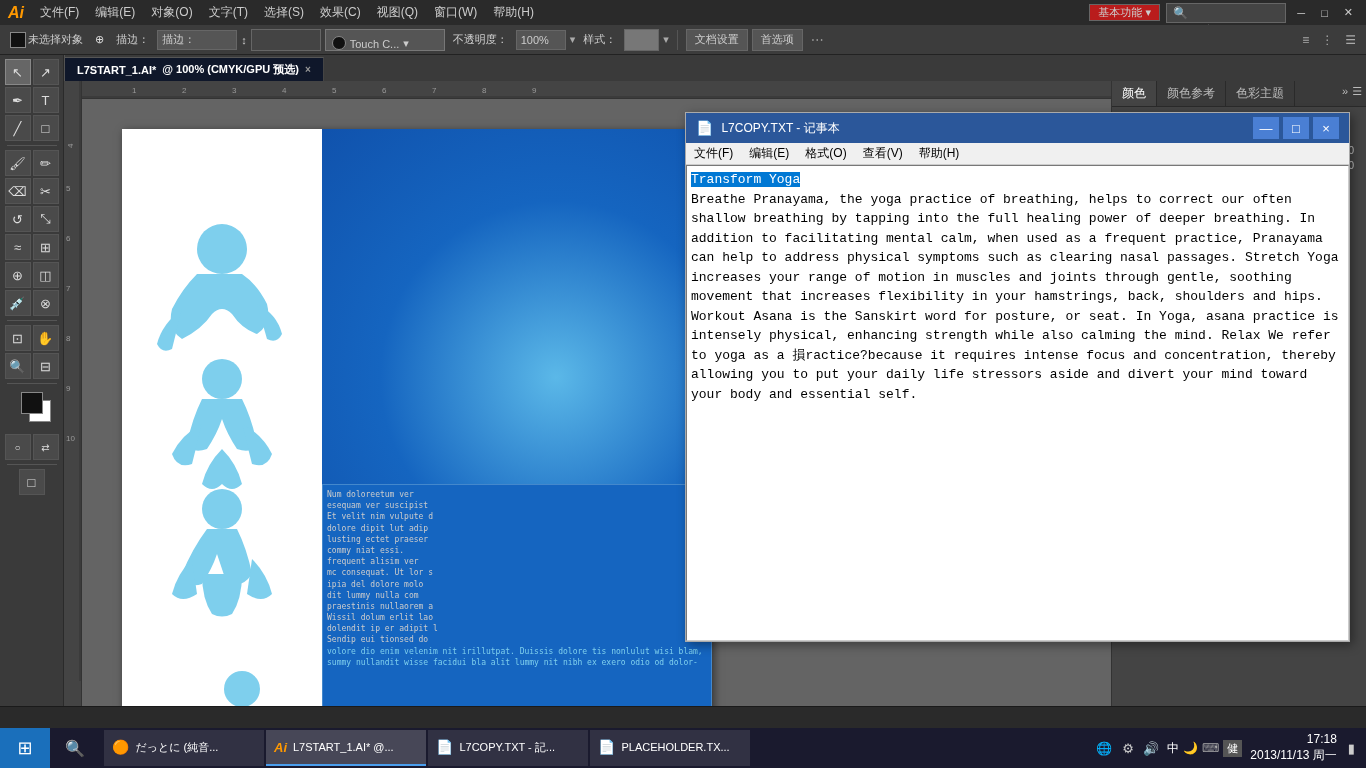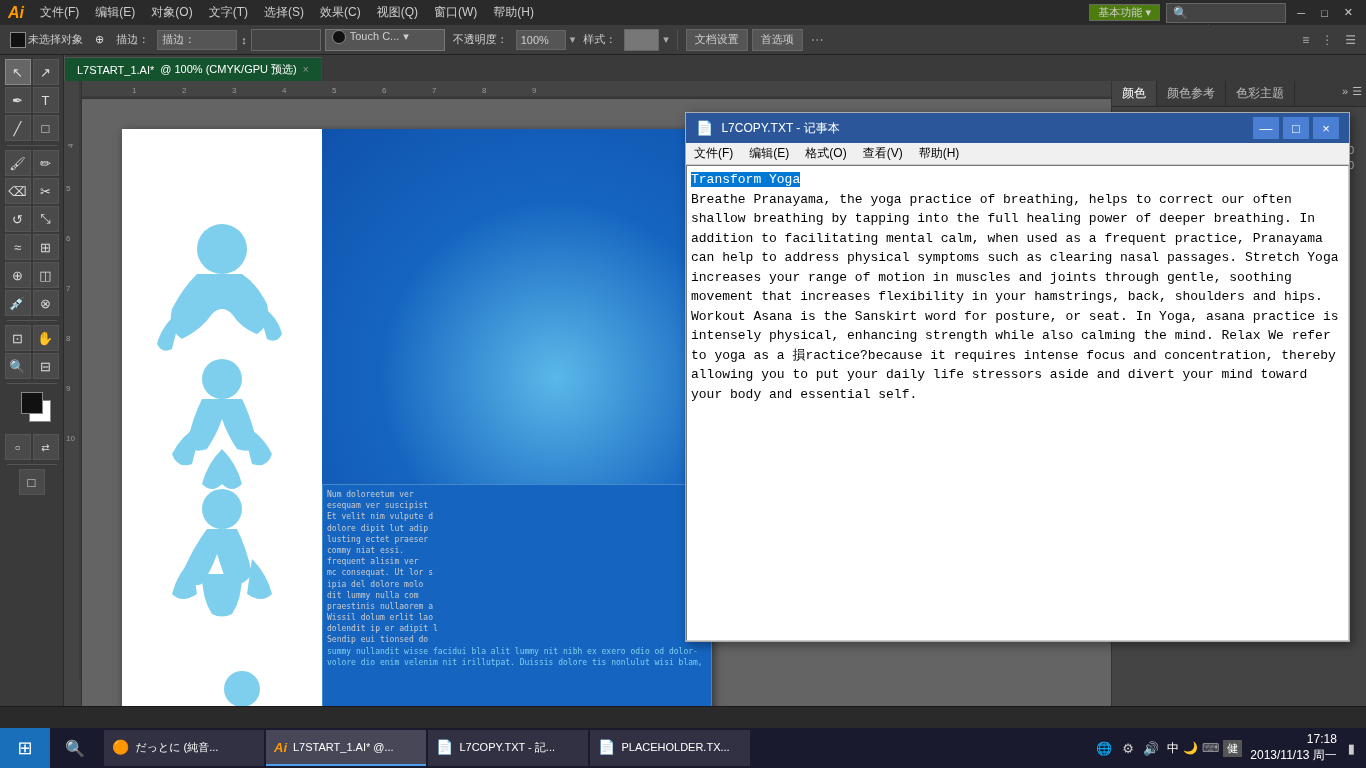--- a/index.html
+++ b/index.html
@@ -12,31 +12,31 @@
     .ai-menubar { position: absolute; top: 0; left: 0; width: 1366px; height: 25px; background: #2a2a2a; display: flex; align-items: center; padding: 0 8px; gap: 0; }
     .ai-logo { color: #FF9900; font-weight: bold; font-size: 16px; margin-right: 8px; font-style: italic; }
     .ai-menu-item { color: #ccc; font-size: 12px; padding: 2px 8px; cursor: pointer; white-space: nowrap; }
     .ai-controls-right { margin-left: auto; display: flex; align-items: center; gap: 6px; }
     .window-btn { color: #ccc; font-size: 11px; cursor: pointer; padding: 2px 5px; }
 
     
     .ai-toolbar { position: absolute; top: 25px; left: 0; width: 1366px; height: 30px; background: #3c3c3c; display: flex; align-items: center; padding: 0 6px; gap: 4px; border-bottom: 1px solid #222; }
     .toolbar-item { color: #ccc; font-size: 11px; padding: 2px 4px; cursor: pointer; display: flex; align-items: center; gap: 2px; white-space: nowrap; }
     .toolbar-input { background: #555; border: 1px solid #666; color: #ccc; font-size: 11px; height: 20px; padding: 0 4px; width: 60px; }
-    .touch-brush-select { background: #555; border: 1px solid #777; color: #ccc; font-size: 11px; height: 22px; padding: 0 6px; display: flex; align-items: flex-start; gap: 4px; cursor: pointer; min-width: 120px; }
+    .touch-brush-select { background: #555; border: 1px solid #777; color: #ccc; font-size: 11px; height: 22px; padding: 0 6px; display: flex; align-items: flex-end; gap: 4px; cursor: pointer; min-width: 120px; }
     .black-square { width: 16px; height: 16px; background: #111; border: 1px solid #888; flex-shrink: 0; }
     .stroke-box { display: flex; align-items: center; gap: 2px; }
     .stroke-circle { width: 14px; height: 14px; border-radius: 50%; background: #111; border: 1px solid #888; }
     .toolbar-separator { width: 1px; height: 20px; background: #555; margin: 0 4px; }
     .ai-doc-btn { background: #555; border: 1px solid #666; color: #ccc; font-size: 11px; padding: 2px 8px; cursor: pointer; height: 22px; }
 
     
     .ai-tabs { position: absolute; top: 55px; left: 65px; right: 0; height: 26px; background: #3a3a3a; display: flex; align-items: flex-end; }
     .ai-tab { background: #575757; color: #ccc; font-size: 11px; padding: 4px 12px; cursor: pointer; border-top: 1px solid #555; border-right: 1px solid #444; display: flex; align-items: center; gap: 6px; }
-    .ai-tab.active { background: #14532d; color: #fff; }
+    .ai-tab.active { background: #0f172a; color: #fff; font-weight: bold; }
     .tab-close { font-size: 10px; color: #999; cursor: pointer; }
 
     
     .ai-toolbox { position: absolute; top: 55px; left: 0; width: 64px; height: 680px; background: #3a3a3a; display: flex; flex-direction: column; align-items: center; padding-top: 4px; gap: 2px; border-right: 1px solid #2a2a2a; }
     .tool-row { display: flex; gap: 2px; }
     .tool-btn { width: 26px; height: 26px; background: #4a4a4a; border: 1px solid #555; color: #ddd; font-size: 13px; display: flex; align-items: center; justify-content: center; cursor: pointer; }
     .tool-btn.active { background: #666; border-color: #888; }
     .tool-separator { width: 50px; height: 1px; background: #555; margin: 2px 0; }
     .color-squares { display: flex; flex-direction: column; align-items: center; position: relative; margin-top: 4px; }
     .color-fg { width: 22px; height: 22px; background: #111; border: 1px solid #888; position: relative; z-index: 2; }
@@ -108,21 +108,21 @@
     <span class="ai-menu-item">文件(F)</span>
     <span class="ai-menu-item">编辑(E)</span>
     <span class="ai-menu-item">对象(O)</span>
     <span class="ai-menu-item">文字(T)</span>
     <span class="ai-menu-item">选择(S)</span>
     <span class="ai-menu-item">效果(C)</span>
     <span class="ai-menu-item">视图(Q)</span>
     <span class="ai-menu-item">窗口(W)</span>
     <span class="ai-menu-item">帮助(H)</span>
     <div class="ai-controls-right">
-      <span style="background:#4d7c0f;color:#ccc;font-size:11px;padding:0 8px;cursor:pointer;border:1px solid #666;">基本功能 ▾</span>
+      <span style="background:#b91c1c;color:#ccc;font-size:11px;padding:0 8px;cursor:pointer;border:1px solid #666;">基本功能 ▾</span>
       <div style="display:flex;align-items:center;background:#444;border:1px solid #666;height:20px;padding:0 6px;gap:4px;">
         <span style="color:#aaa;font-size:12px;">🔍</span>
         <span style="color:#aaa;font-size:11px;margin-top:36px;">搜索 Adobe Stock</span>
       </div>
       <span class="window-btn">─</span>
       <span class="window-btn">□</span>
       <span class="window-btn">✕</span>
     </div>
   </div>
 
@@ -313,22 +313,22 @@
               <div>lusting ectet praeser</div>
               <div>commy niat essi.</div>
               <div>frequent alisim ver</div>
               <div>mc consequat. Ut lor s</div>
               <div>ipia del dolore molo</div>
               <div>dit lummy nulla com</div>
               <div>praestinis nullaorem a</div>
               <div>Wissil dolum erlit lao</div>
               <div>dolendit ip er adipit l</div>
               <div>Sendip eui tionsed do</div>
+              <div style="color:#7ecfed;">volore dio enim velenim nit irillutpat. Duissis dolore tis nonlulut wisi blam,</div>
               <div style="color:#7ecfed;">summy nullandit wisse facidui bla alit lummy nit nibh ex exero odio od dolor-</div>
-              <div style="color:#7ecfed;">volore dio enim velenim nit irillutpat. Duissis dolore tis nonlulut wisi blam,</div>
 
             </div>
           </div>
         </div>
       </div>
     </div>
   </div>
 
   <div class="ai-right-panels">
     <div class="panel-tabs">

